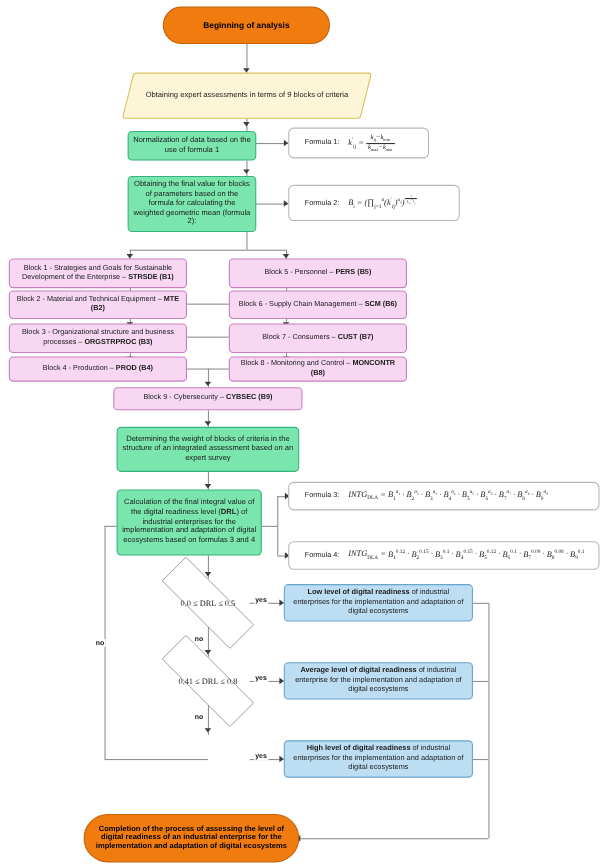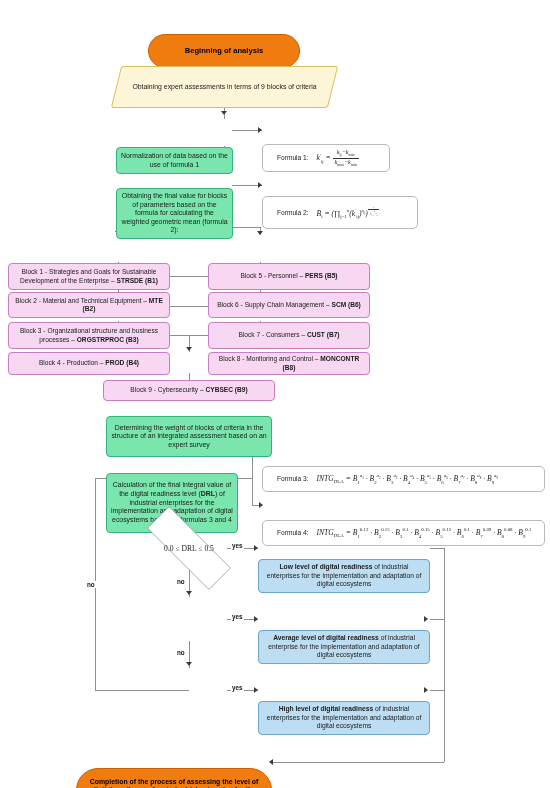--- a/index.html
+++ b/index.html
@@ -20,21 +20,20 @@
   }
   .node {
     position: absolute;
     box-sizing: border-box;
     display: flex;
     align-items: center;
     justify-content: center;
     text-align: center;
     line-height: 1.18;
     z-index: 3;
-    margin-top: 28px;
   }
   .node .inner { width: 100%; padding: 0 4px; }
 
   
   .terminator {
     background: #f07c10;
     border: 1px solid #c96104;
     border-radius: 999px;
     color: #000000;
     font-weight: bold;
@@ -346,20 +345,24 @@
     <span class="fmath">
       <span class="mathvar">INTG</span><sub>DLA</sub> =
       <span id="f4terms"><span><span class="mathvar">B</span><sub>1</sub><sup>0.12</sup></span><span> · </span><span><span class="mathvar">B</span><sub>2</sub><sup>0.15</sup></span><span> · </span><span><span class="mathvar">B</span><sub>3</sub><sup>0.1</sup></span><span> · </span><span><span class="mathvar">B</span><sub>4</sub><sup>0.15</sup></span><span> · </span><span><span class="mathvar">B</span><sub>5</sub><sup>0.12</sup></span><span> · </span><span><span class="mathvar">B</span><sub>6</sub><sup>0.1</sup></span><span> · </span><span><span class="mathvar">B</span><sub>7</sub><sup>0.09</sup></span><span> · </span><span><span class="mathvar">B</span><sub>8</sub><sup>0.08</sup></span><span> · </span><span><span class="mathvar">B</span><sub>9</sub><sup>0.1</sup></span></span>
     </span>
   </div>
 
   <div class="diamond-wrap" style="left:127px; top:526px; width:124px; height:44px;">
     <div class="diamond-shape"></div>
     <div class="diamond-label">0.0 ≤ DRL ≤ 0.5</div>
   </div>
+  <div class="diamond-wrap" style="left:127px; top:597px; width:124px; height:44px;">
+    <div class="diamond-shape"></div>
+    <div class="diamond-label">0.41 ≤ DRL ≤ 0.8</div>
+  </div>
 
   <div class="edge-lbl" style="left:231px; top:542px;">yes</div>
   <div class="edge-lbl" style="left:231px; top:613px;">yes</div>
   <div class="edge-lbl" style="left:231px; top:684px;">yes</div>
   <div class="edge-lbl" style="left:176px; top:578px;">no</div>
   <div class="edge-lbl" style="left:176px; top:649px;">no</div>
   <div class="edge-lbl" style="left:86px; top:581px;">no</div>
 
   <div class="node res-blue" style="left:258px; top:531px; width:172px; height:34px;">
     <span class="inner"><b>Low level of digital readiness</b><span> of industrial enterprises for the implementation and adaptation of digital ecosystems</span></span>

